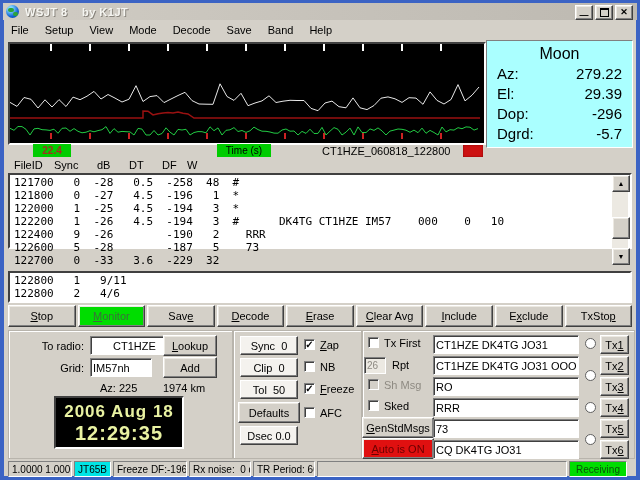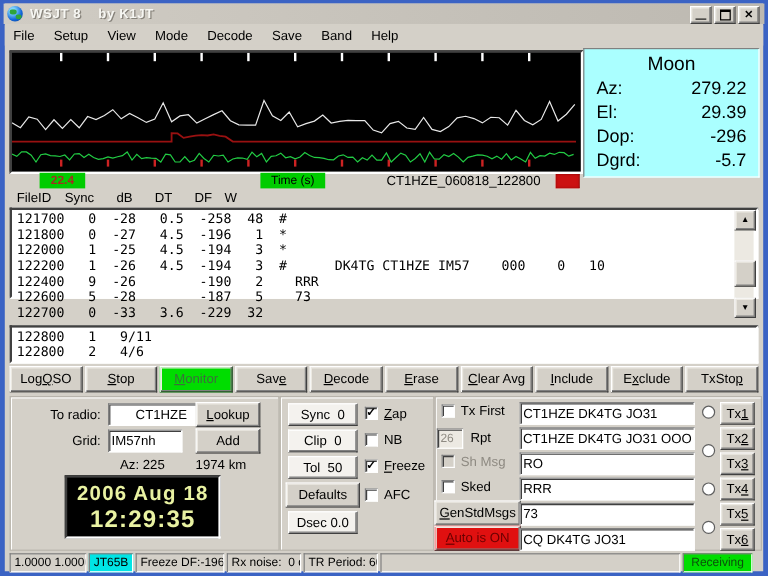--- a/index.html
+++ b/index.html
@@ -191,21 +191,20 @@
       <div class="sbtn raised" style="bottom:0;">▼</div>
     </div>
   </div>
 
   <div id="avgbox" class="abs">
     <div class="mono">122800   1   9/11</div>
     <div class="mono">122800   2   4/6</div>
   </div>
 
   <div id="btnrow" class="abs">
-    <div class="btn raised">Log <u>Q</u>SO</div>
     <div class="btn raised"><u>S</u>top</div>
     <div class="btn raised green"><u>M</u>onitor</div>
     <div class="btn raised">Sav<u>e</u></div>
     <div class="btn raised"><u>D</u>ecode</div>
     <div class="btn raised"><u>E</u>rase</div>
     <div class="btn raised"><u>C</u>lear Avg</div>
     <div class="btn raised"><u>I</u>nclude</div>
     <div class="btn raised">E<u>x</u>clude</div>
     <div class="btn raised">TxSto<u>p</u></div>
   </div>

